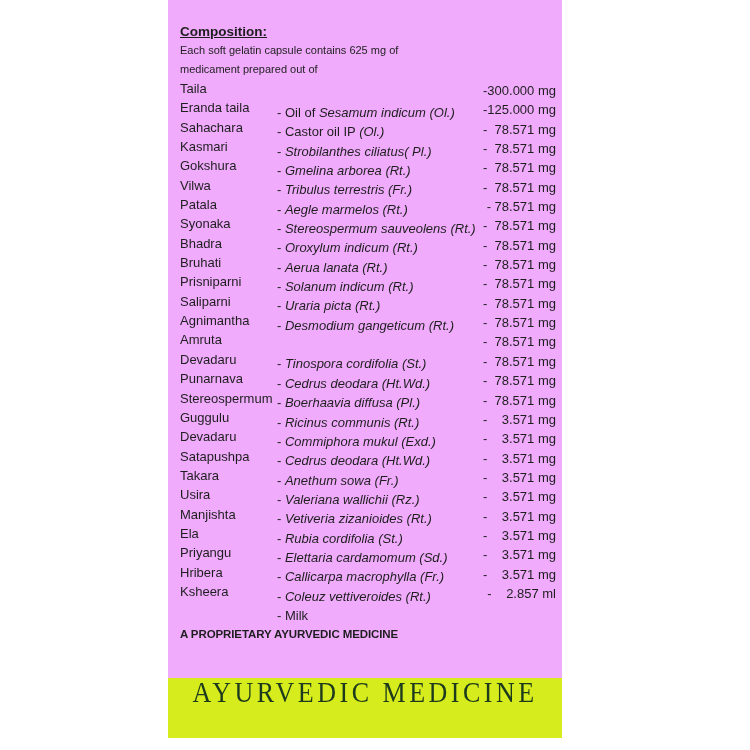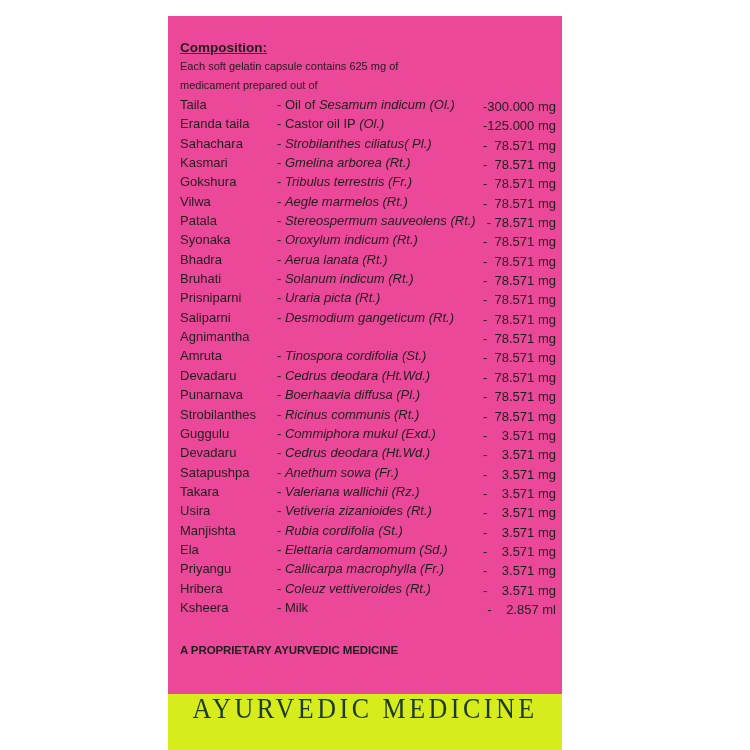--- a/index.html
+++ b/index.html
@@ -1,35 +1,35 @@
 <!DOCTYPE html>
 <html><head>
 <meta charset="utf-8">
 <style>
   html, body { margin: 0; padding: 0; }
   body {
     width: 750px; height: 750px; background: #ffffff; position: relative; overflow: hidden;
     font-family: "Liberation Sans", sans-serif; color: #1e1e1e;
   }
   .panel {
-    position: absolute; left: 168px; top: 16px; width: 394px; height: 715px;
-    background: #ec4899;
+    position: absolute; left: 168px; top: 0; width: 394px; height: 715px;
+    background: #f0abfc;
   }
   .content { position: absolute; left: 12px; top: 22px; width: 380px; }
   .heading {
     font-weight: bold; font-size: 13.5px; text-decoration: underline; margin: 0;
     height: 19px; line-height: 19px;
   }
   .intro { font-size: 11px; line-height: 19px; margin: 0; }
   .rows { margin-top: 0; }
   .row {
     position: relative; height: 19.35px; font-size: 13px; line-height: 19.35px; white-space: nowrap;
   }
   .row .name { position: absolute; left: 0; }
-  .row .source { position: absolute; left: 97px; }
+  .row .source { position: absolute; left: 97px; margin-top: 24px; }
   .row .source i { font-style: italic; }
   .row .amt { position: absolute; right: 4px; top: 2px; }
   .tagline {
     position: absolute; left: 12px; top: 628px; font-weight: bold; font-size: 11.5px;
     letter-spacing: -0.1px;
     text-align: right;
   }
   .band {
     position: absolute; left: 0; top: 678px; width: 394px; height: 60px;
     background: #d6ec1c;
@@ -122,21 +122,21 @@
           <span class="name">Devadaru</span>
           <span class="source"><span>- </span><i>Cedrus deodara (Ht.Wd.)</i></span>
           <span class="amt" style="white-space:pre">-  78.571 mg</span>
         </div>
         <div class="row">
           <span class="name">Punarnava</span>
           <span class="source"><span>- </span><i>Boerhaavia diffusa (Pl.)</i></span>
           <span class="amt" style="white-space:pre">-  78.571 mg</span>
         </div>
         <div class="row">
-          <span class="name">Strobilanthes</span>
+          <span class="name">Stereospermum</span>
           <span class="source"><span>- </span><i>Ricinus communis (Rt.)</i></span>
           <span class="amt" style="white-space:pre">-  78.571 mg</span>
         </div>
         <div class="row">
           <span class="name">Guggulu</span>
           <span class="source"><span>- </span><i>Commiphora mukul (Exd.)</i></span>
           <span class="amt" style="white-space:pre">-    3.571 mg</span>
         </div>
         <div class="row">
           <span class="name">Devadaru</span>

